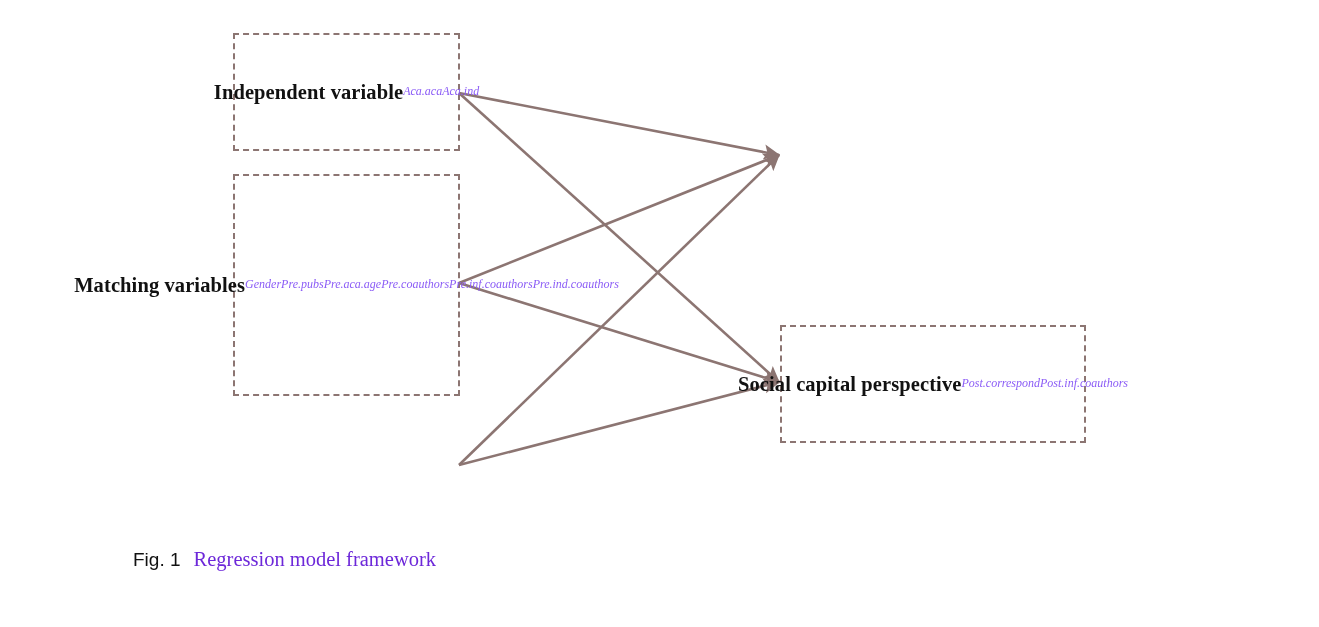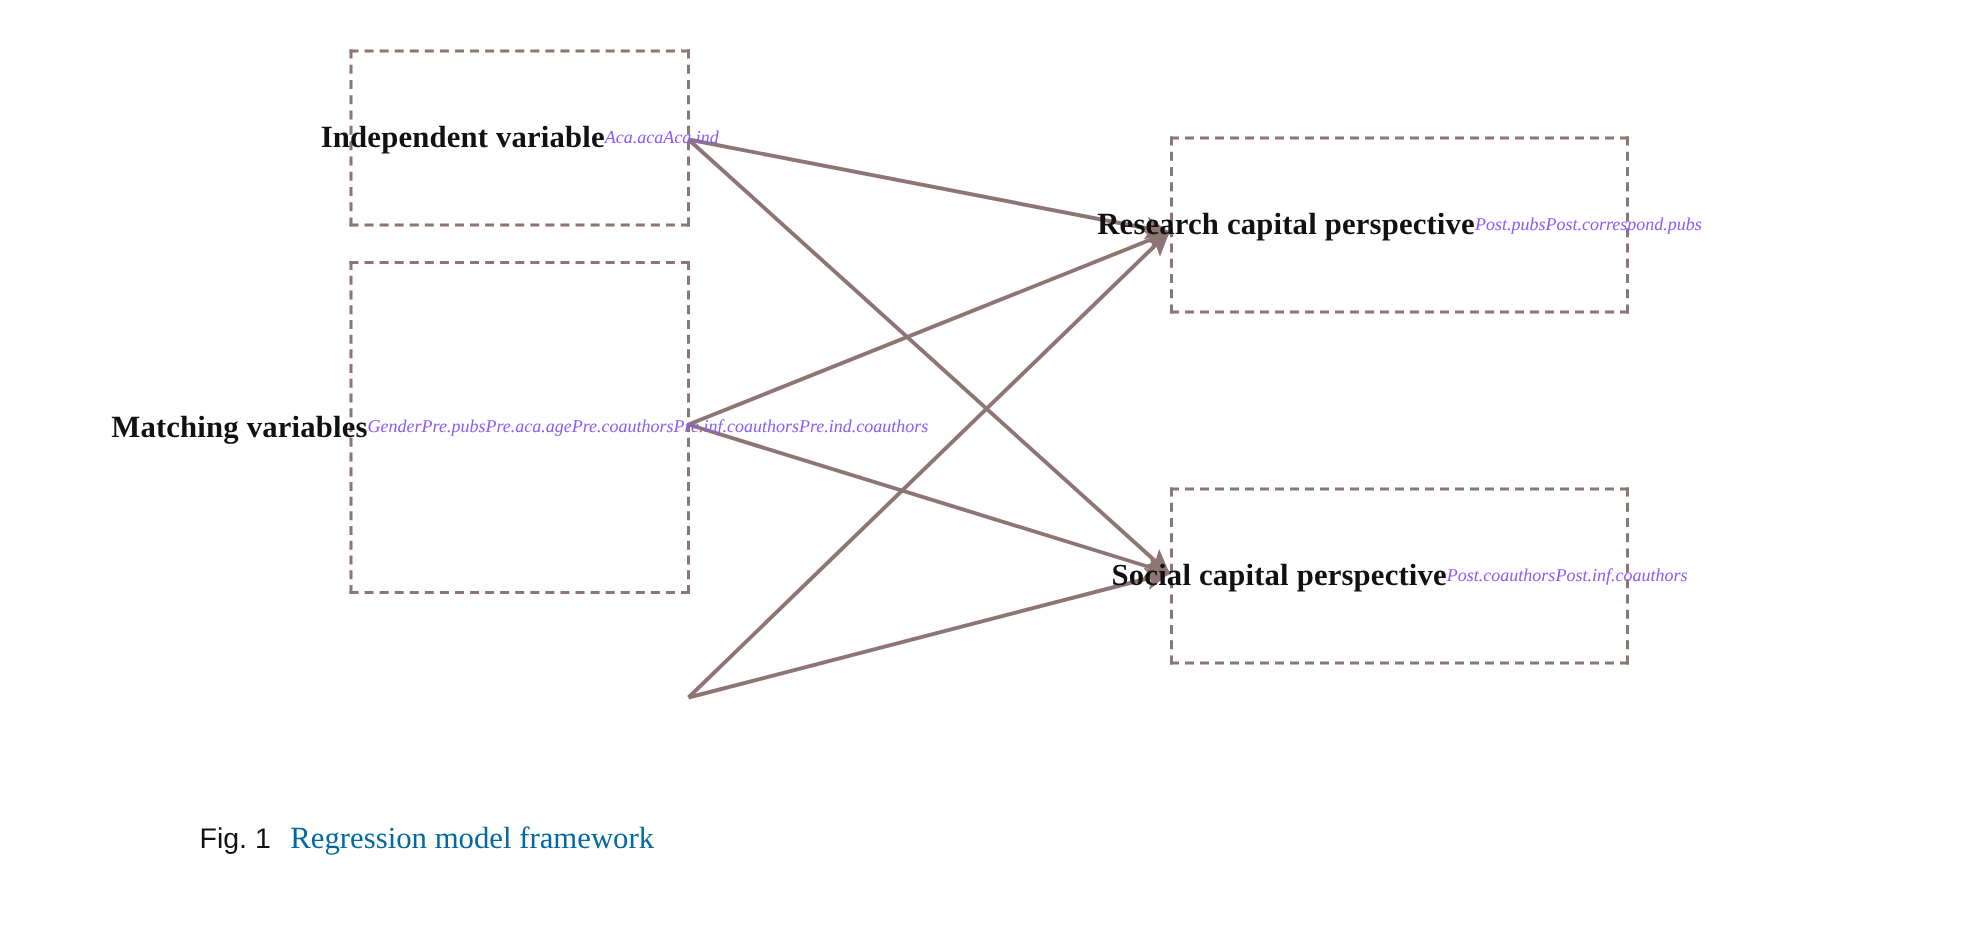--- a/index.html
+++ b/index.html
@@ -110,21 +110,21 @@
   }
   #caption-label {
     font-family: "Liberation Sans", sans-serif;
     font-weight: normal;
     font-size: 19px;
     color: #111111;
   }
   #caption-text {
     font-family: "Liberation Serif", serif;
     font-size: 20.5px;
-    color: #0369a1;
+    color: #6d28d9;
   }
 </style>
 </head>
 <body>
 
 <div id="figure-canvas">
 
   <svg id="arrow-layer" viewBox="0 0 1319 627" width="1319" height="627" xmlns="http://www.w3.org/2000/svg">
     <defs>
       <marker id="arrowhead" viewBox="0 0 10 10" refX="9.2" refY="5" markerWidth="6.4" markerHeight="6.4" orient="auto-start-reverse" markerUnits="strokeWidth">
@@ -151,29 +151,24 @@
     <div class="node-title">Matching variables</div>
     <div class="node-item">Gender</div>
     <div class="node-item">Pre.pubs</div>
     <div class="node-item">Pre.aca.age</div>
     <div class="node-item">Pre.coauthors</div>
     <div class="node-item">Pre.inf.coauthors</div>
     <div class="node-item">Pre.ind.coauthors</div>
   </div>
 
 
-  <div class="node-box" id="box-research">
-    <div class="node-title">Research capital perspective</div>
-    <div class="node-item">Post.pubs</div>
-    <div class="node-item">Post.correspond.pubs</div>
-  </div>
 
   <div class="node-box" id="box-social">
     <div class="node-title">Social capital perspective</div>
-    <div class="node-item">Post.coauthors</div>
+    <div class="node-item">Post.correspond</div>
     <div class="node-item">Post.inf.coauthors</div>
   </div>
 
   <div id="figure-caption">
     <span id="caption-label">Fig. 1</span>
     <span id="caption-text">Regression model framework</span>
   </div>
 
 </div>
 

